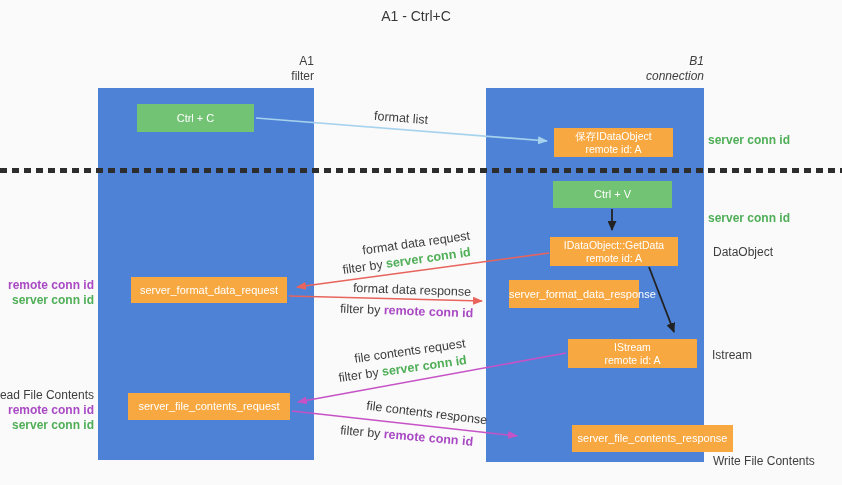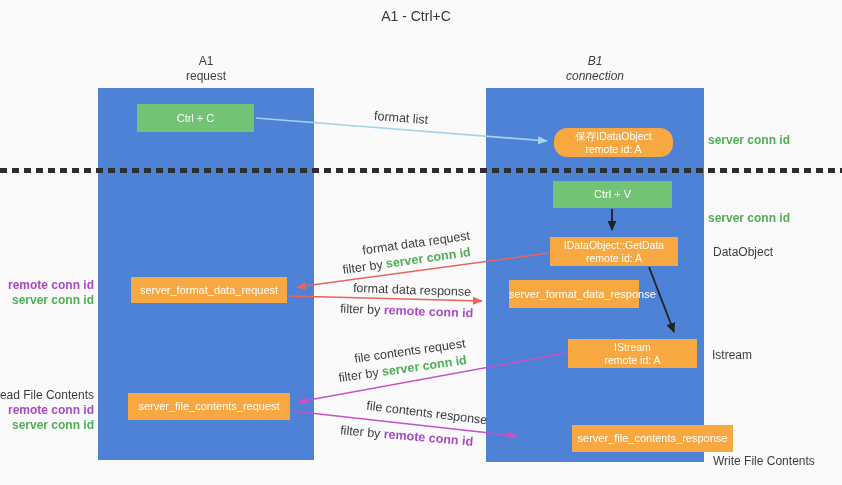--- a/index.html
+++ b/index.html
@@ -12,21 +12,21 @@
     color: #3c3c3c;
   }
   .canvas { position: absolute; inset: 0; width: 842px; height: 485px; }
 
   .title {
     position: absolute; left: 0; top: 7px; width: 832px;
     text-align: center; font-size: 14px; line-height: 19px; color: #383838;
   }
 
   .lane-header {
-    position: absolute; top: 54px; text-align: center;
+    position: absolute; top: 54px; text-align: right;
     font-size: 12px; line-height: 15px; color: #3f3f3f;
   }
   .lane-header.a { left: 98px;  width: 216px; }
   .lane-header.b { left: 486px; width: 218px; font-style: italic; }
 
   .lane {
     position: absolute; top: 88px; height: 372px;
     background: #4e82d6; z-index: 1;
   }
   .lane.a { left: 98px;  width: 216px; }
@@ -43,21 +43,21 @@
   .node {
     position: absolute; z-index: 5;
     display: flex; flex-direction: column; justify-content: center;
     color: #ffffff; font-size: 11px; line-height: 13px; text-align: center;
     white-space: nowrap;
   }
   .node.green  { background: #73c375; }
   .node.orange { background: #f8a840; }
 
   .n-ctrl-c        { left: 137px; top: 104px; width: 117px; height: 28px; }
-  .n-save-dobj     { left: 554px; top: 128px; width: 119px; height: 29px; font-size: 10.5px; border-radius: 13px; }
+  .n-save-dobj     { left: 554px; top: 128px; width: 119px; height: 29px; font-size: 10.5px; }
   .n-ctrl-v        { left: 553px; top: 181px; width: 119px; height: 27px; }
   .n-getdata       { left: 550px; top: 237px; width: 128px; height: 29px; font-size: 10.5px; }
   .n-fmt-req       { left: 131px; top: 277px; width: 156px; height: 26px; }
   .n-fmt-resp      { left: 489px; top: 280px; width: 130px; height: 28px; margin-left: 20px; }
   .n-istream       { left: 568px; top: 339px; width: 129px; height: 29px; font-size: 10.5px; }
   .n-file-req      { left: 128px; top: 393px; width: 162px; height: 27px; }
   .n-file-resp     { left: 524px; top: 425px; width: 161px; height: 27px; margin-left: 48px; }
 
   .side-label { position: absolute; z-index: 6; font-size: 12px; white-space: nowrap; }
   .green-txt  { color: #4fae57; font-weight: bold; }
@@ -92,21 +92,21 @@
 <body>
 
 <div class="canvas">
 
   <div class="title">
     <div>A1 - Ctrl+C</div>
   </div>
 
   <div class="lane-header a">
     <div>A1</div>
-    <div>request</div>
+    <div>filter</div>
   </div>
   <div class="lane-header b">
     <div>B1</div>
     <div>connection</div>
   </div>
 
   <div class="lane a"></div>
   <div class="lane b"></div>
 
   <div class="dashed-line"></div>

